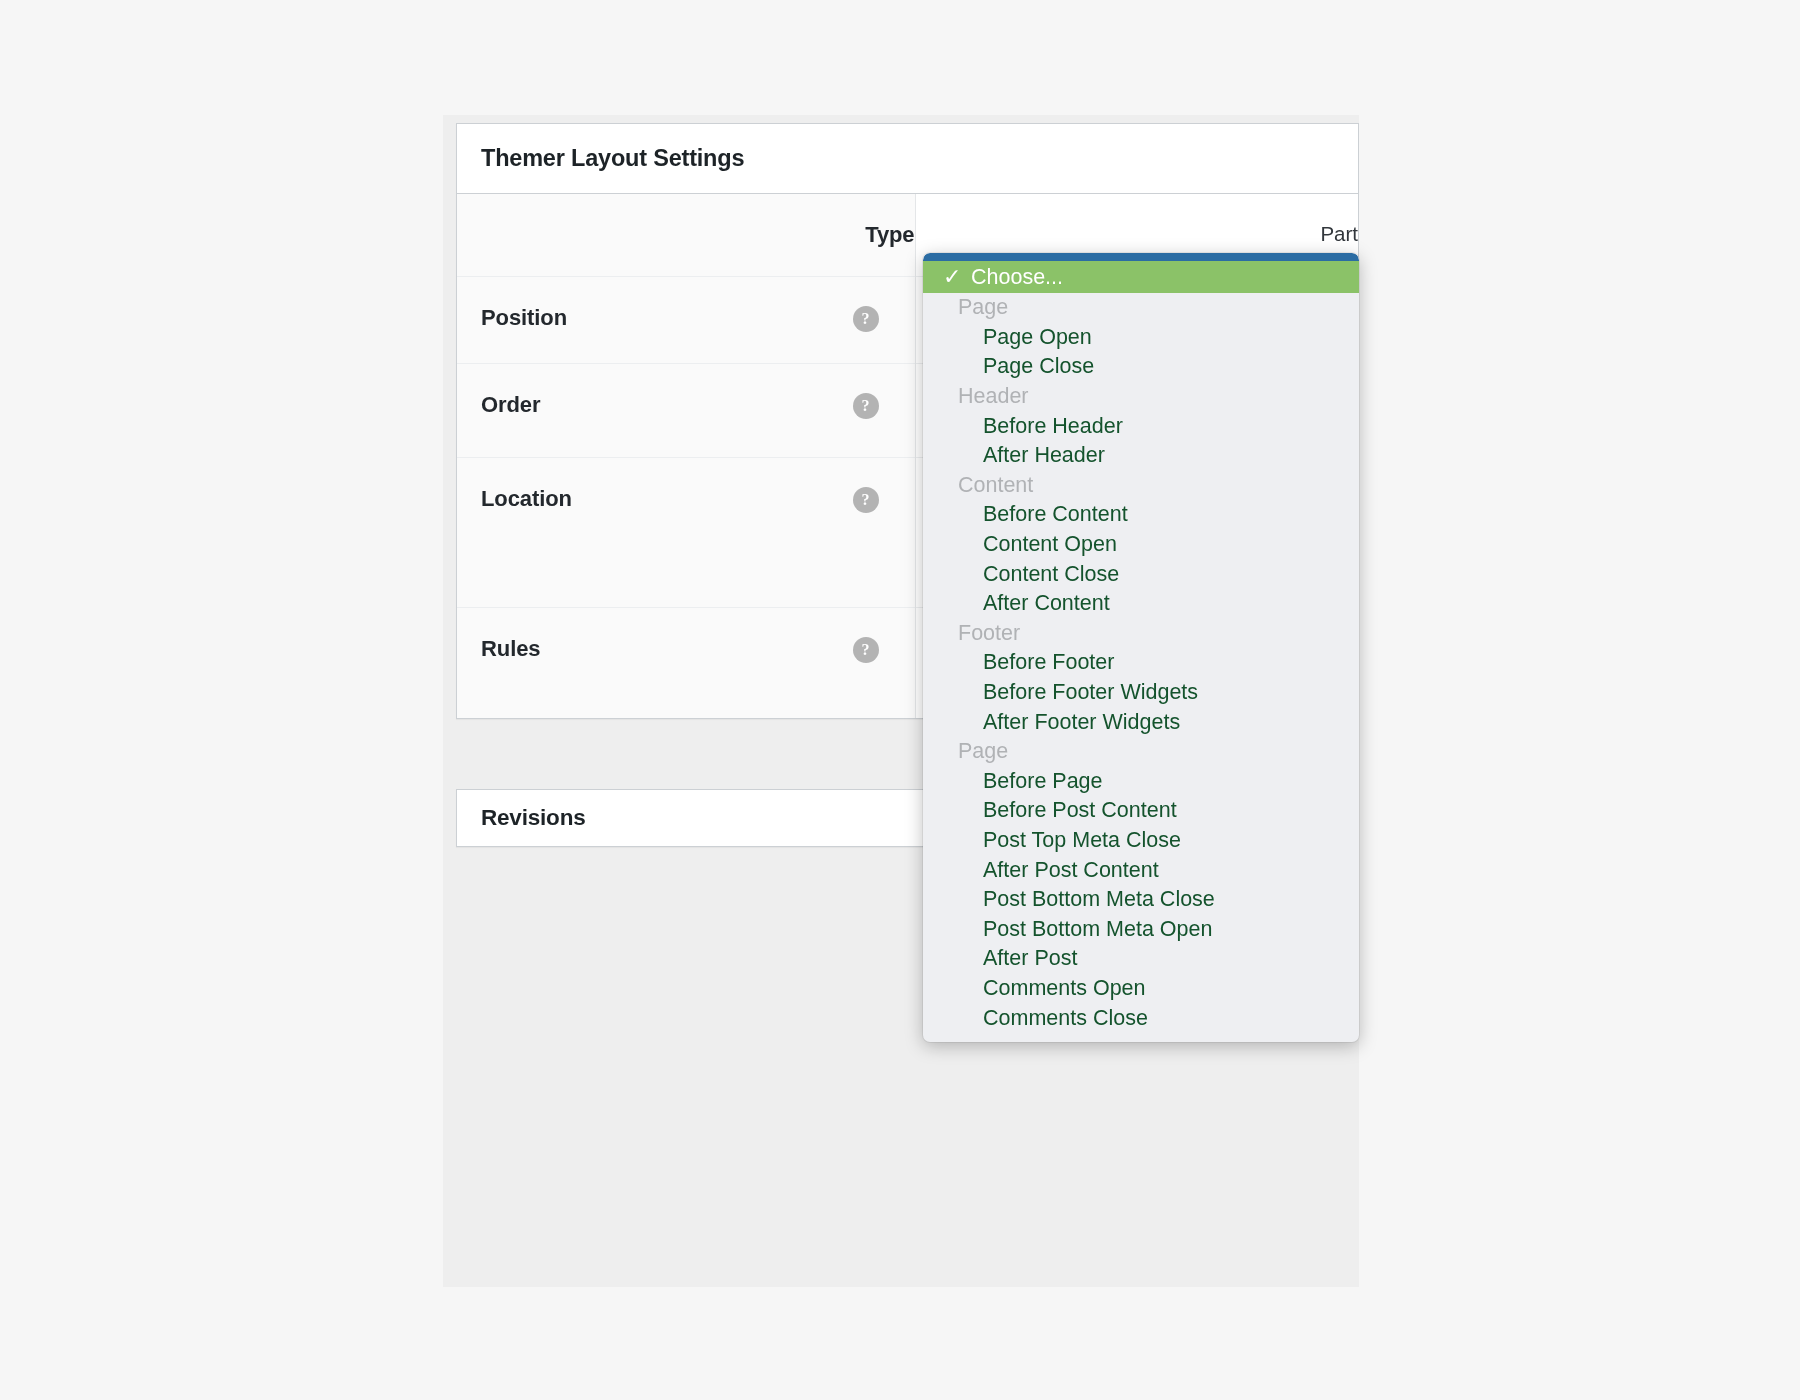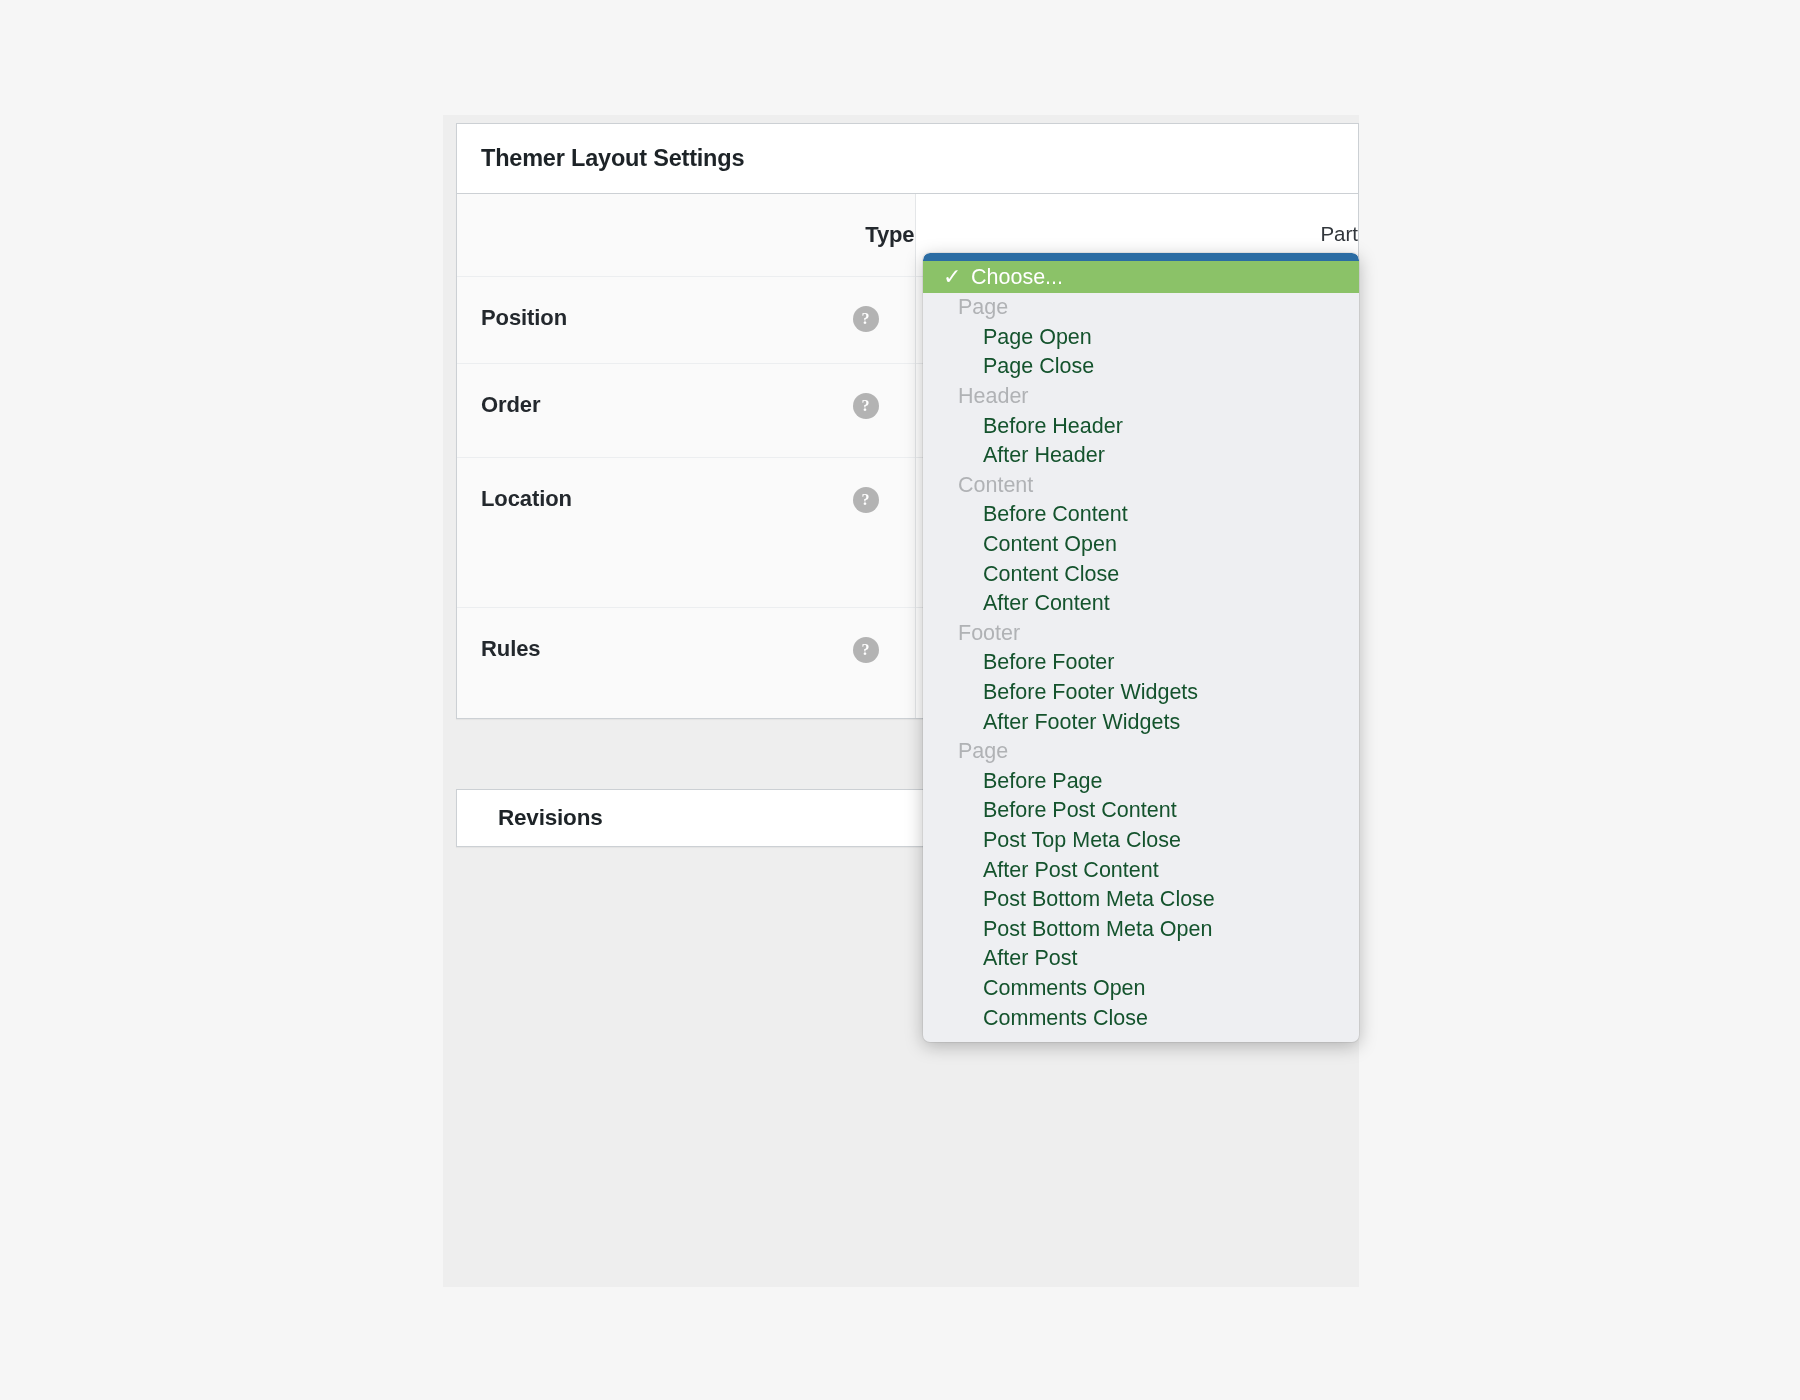--- a/index.html
+++ b/index.html
@@ -139,21 +139,21 @@
     position: absolute;
     left: 13px;
     top: 674px;
     width: 903px;
     height: 58px;
     background: #ffffff;
     border: 1px solid #ccd0d4;
     box-shadow: 0 1px 1px rgba(0,0,0,.04);
     display: flex;
     align-items: center;
-    padding-left: 41px;
+    padding-left: 24px;
   }
 
   .postbox-revisions .postbox-title { font-size: 22.5px; }
 
   
   .select-popup {
     position: absolute;
     left: 923px;
     top: 241px;
     width: 436px;

